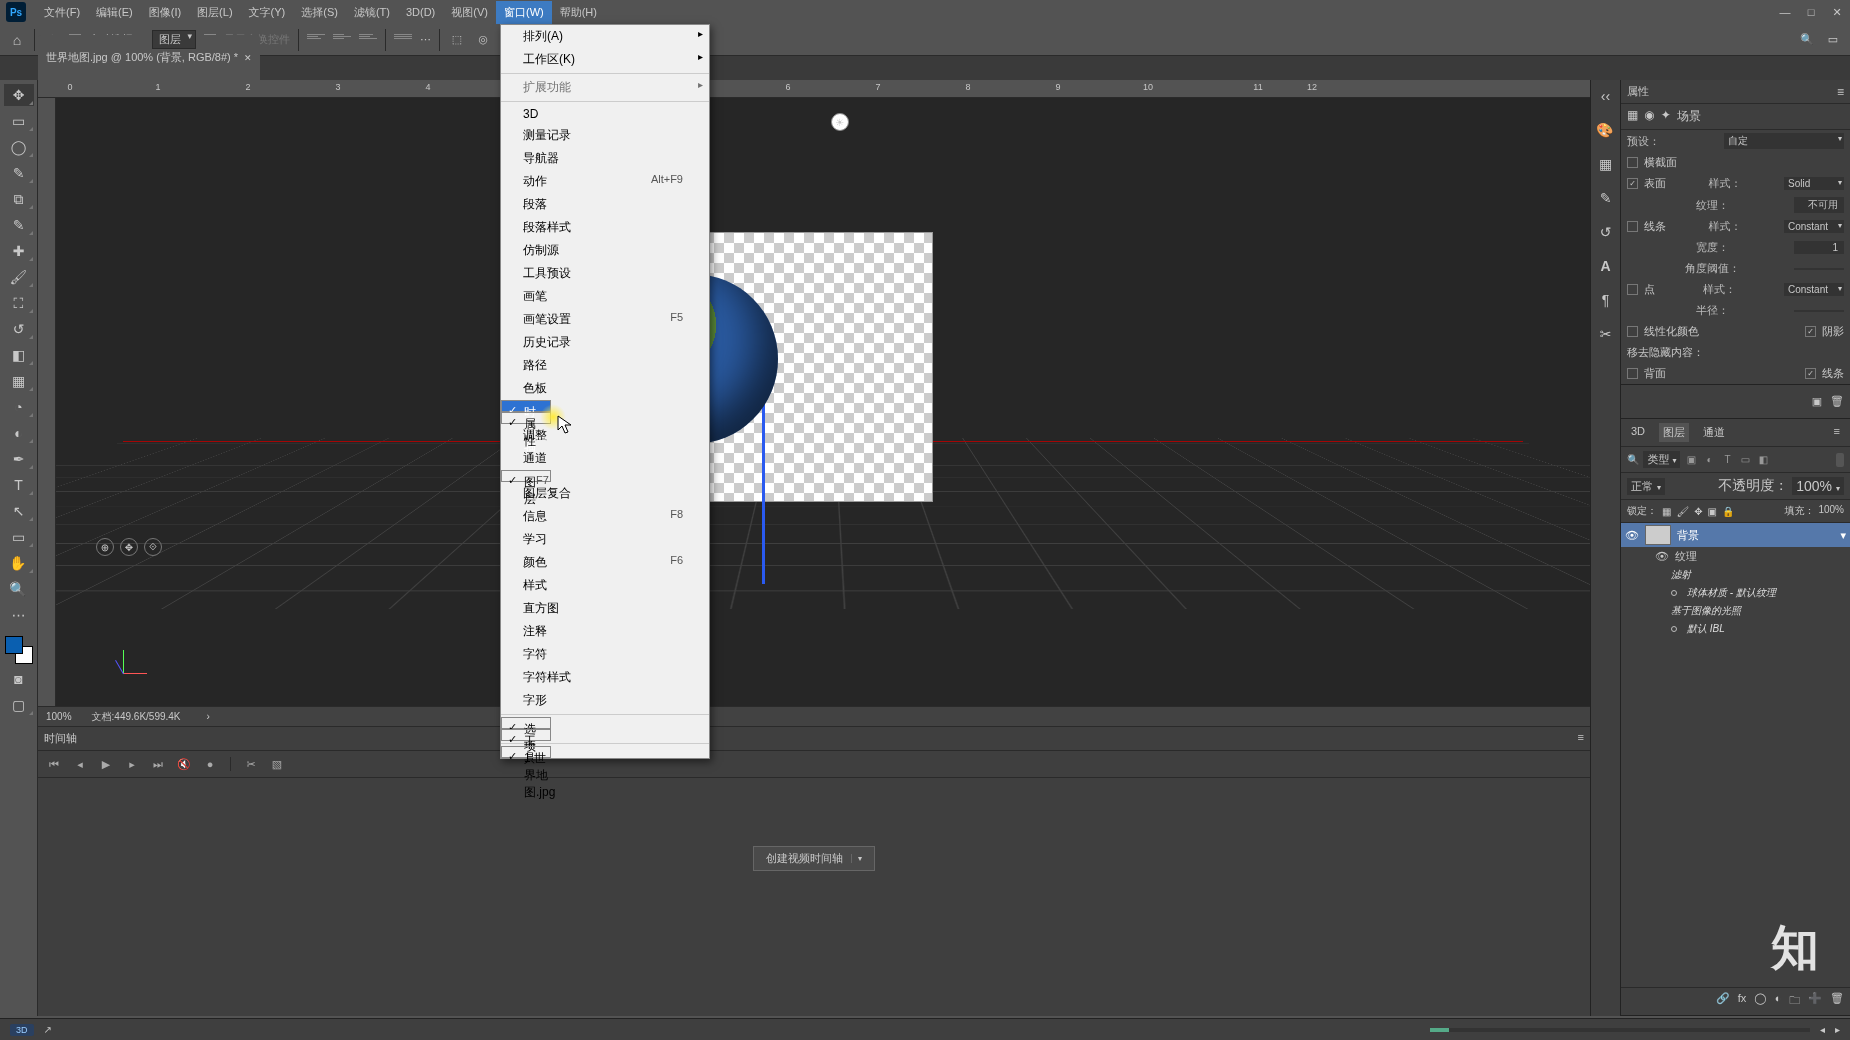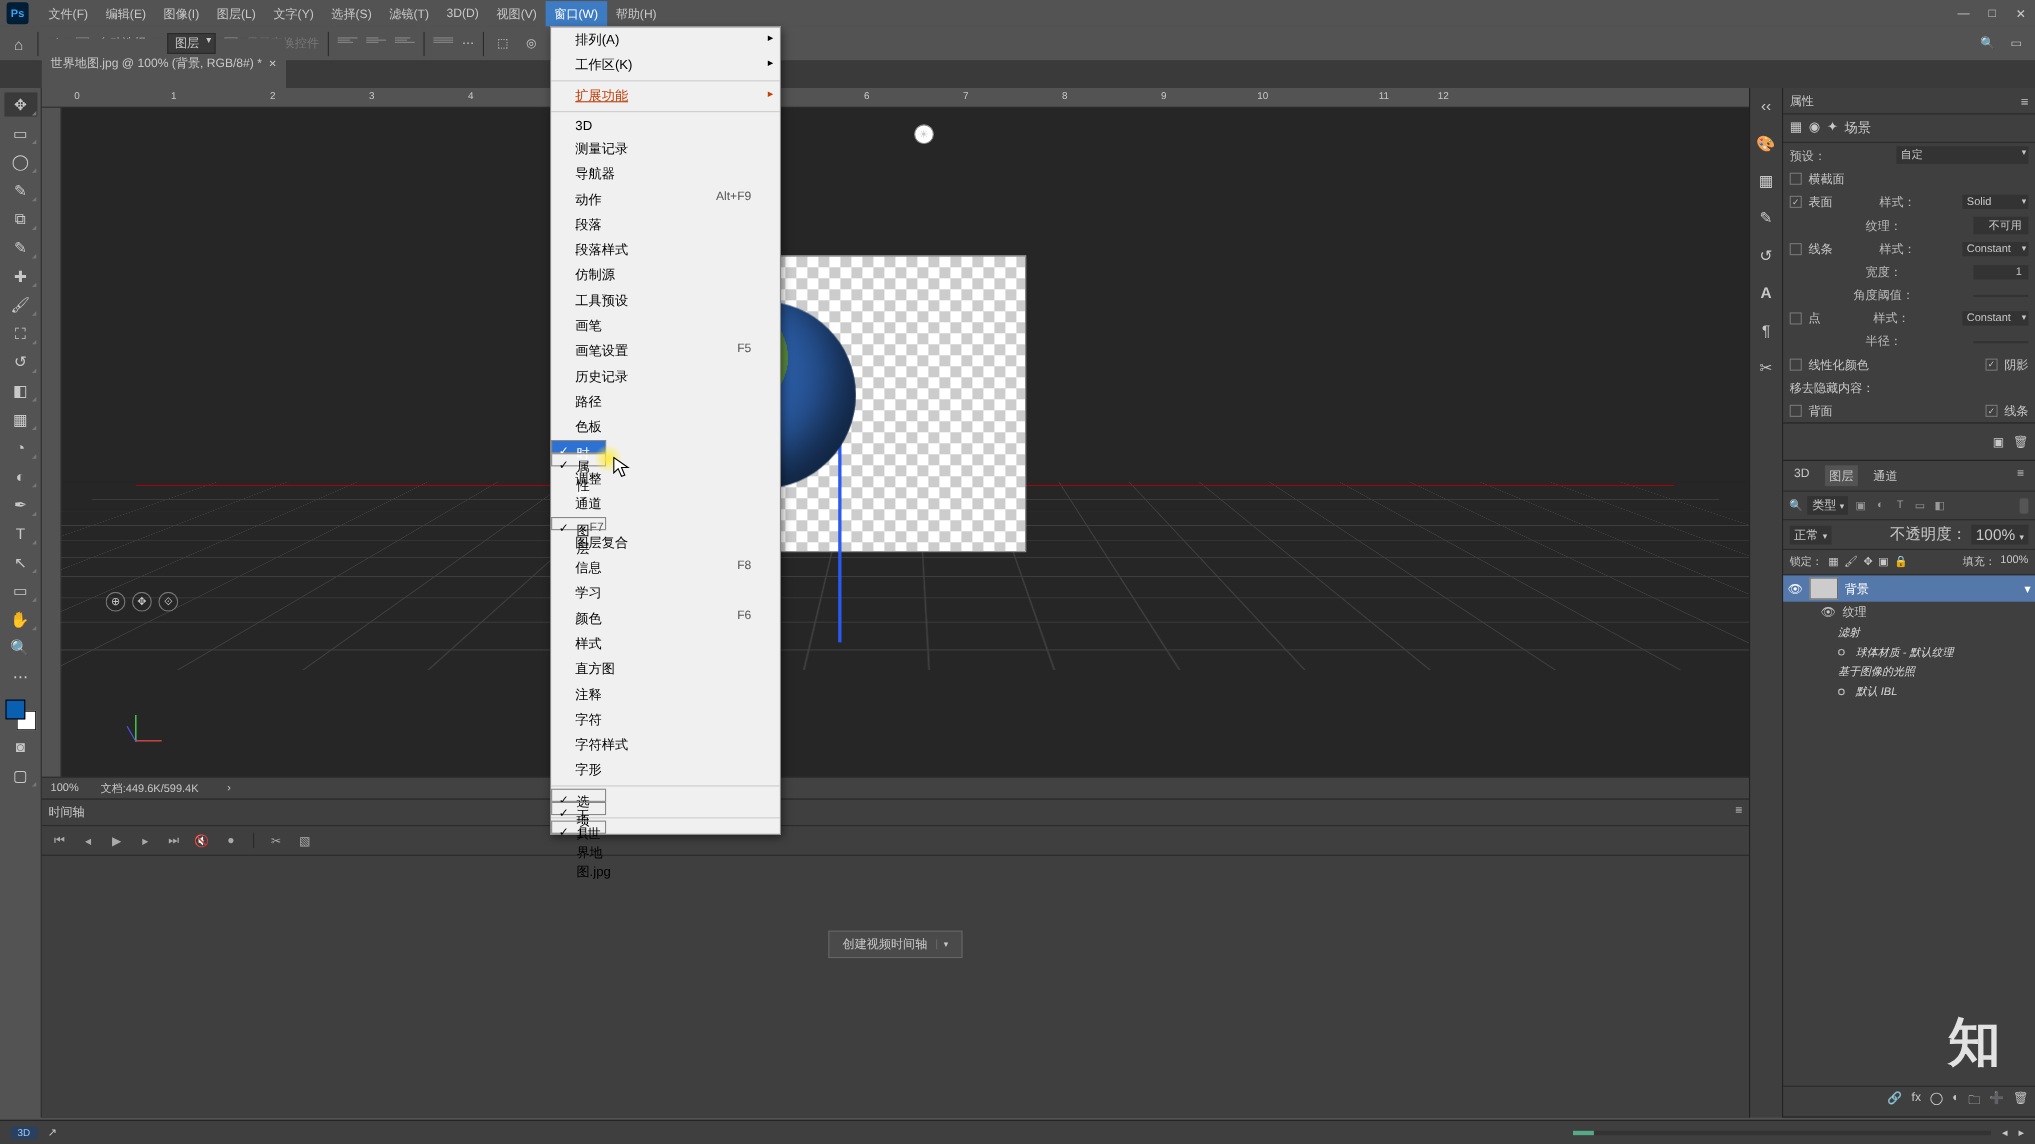--- a/index.html
+++ b/index.html
@@ -123,21 +123,21 @@
 .badge3d { background: #2a4060; color: #9cf; padding: 1px 6px; border-radius: 2px; font-size: 9px; }
 .statusbar .prog { margin-left: auto; width: 380px; height: 4px; background: #333; position: relative; }
 .statusbar .prog .fill { position: absolute; left: 0; top: 0; bottom: 0; width: 5%; background: #5a8; }
 .statusbar .arr { font-size: 10px; }
 
 .dropdown { position: absolute; left: 500px; top: 24px; width: 210px; background: #f0f0f0; color: #000; border: 1px solid #888; box-shadow: 2px 3px 8px rgba(0,0,0,0.5); font-size: 12px; z-index: 500; }
 .dropdown .sect-sep { height: 1px; background: #ccc; margin: 2px 0; }
 .dropdown .mi { padding: 3px 26px 3px 22px; position: relative; display: flex; }
 .dropdown .mi .sc { margin-left: auto; color: #555; font-size: 11px; }
 .dropdown .mi.sub::after { content: "▸"; position: absolute; right: 6px; font-size: 10px; }
-.dropdown .mi.dis { color: #c2410c; text-decoration: underline; }
+.dropdown .mi.dis { color: #737373; }
 .dropdown .mi.chk::before { content: "✓"; position: absolute; left: 6px; font-size: 11px; }
 .dropdown .mi.hl { background: #2d72d2; color: #fff; }
 .cursor { position: absolute; left: 557px; top: 415px; width: 16px; height: 20px; z-index: 600; pointer-events: none; }
 .cursor svg { width: 100%; height: 100%; }
 .clickflash { position: absolute; left: 540px; top: 404px; width: 26px; height: 26px; border-radius: 50%; background: radial-gradient(circle,#ffeb3b 0%,rgba(255,235,59,0)70%); z-index: 550; }
 
 .watermark { position: absolute; right: 30px; bottom: 60px; font-size: 48px; color: #fff; opacity: 0.85; font-weight: bold; letter-spacing: 1px; display: flex; align-items: center; gap: 14px; }
 .watermark .zhi { font-family: serif; }
 </style>
 </head>

